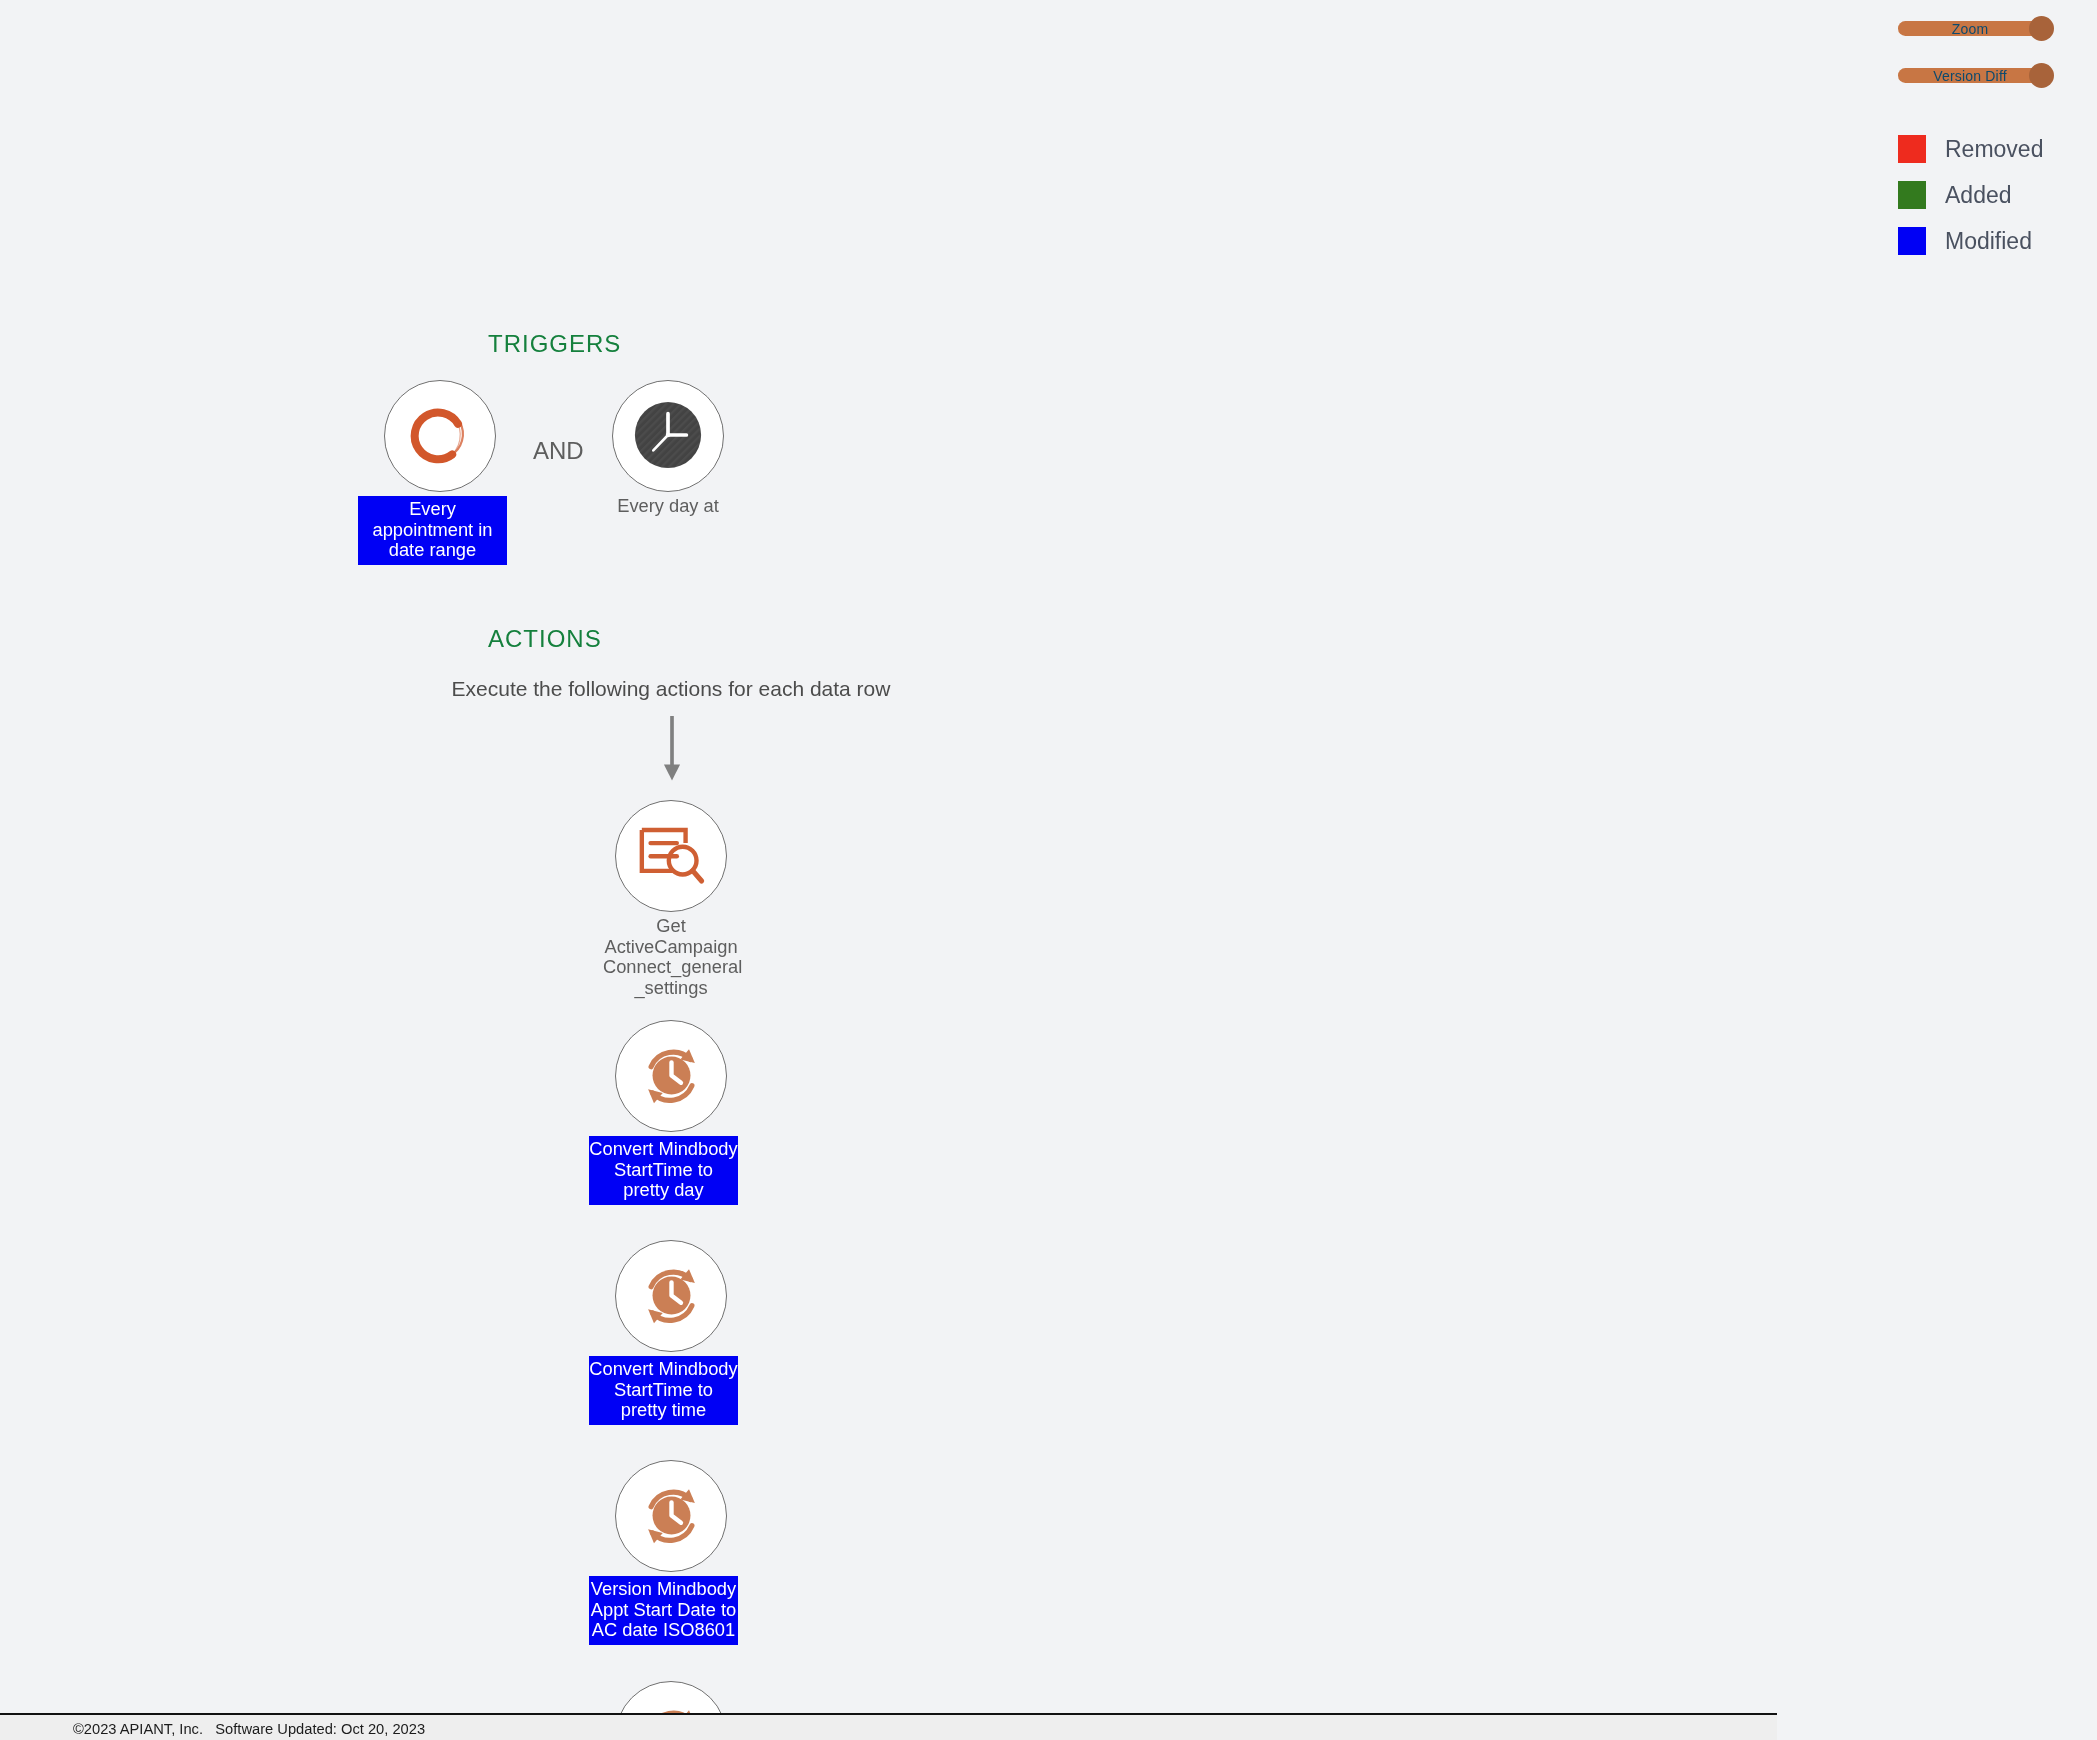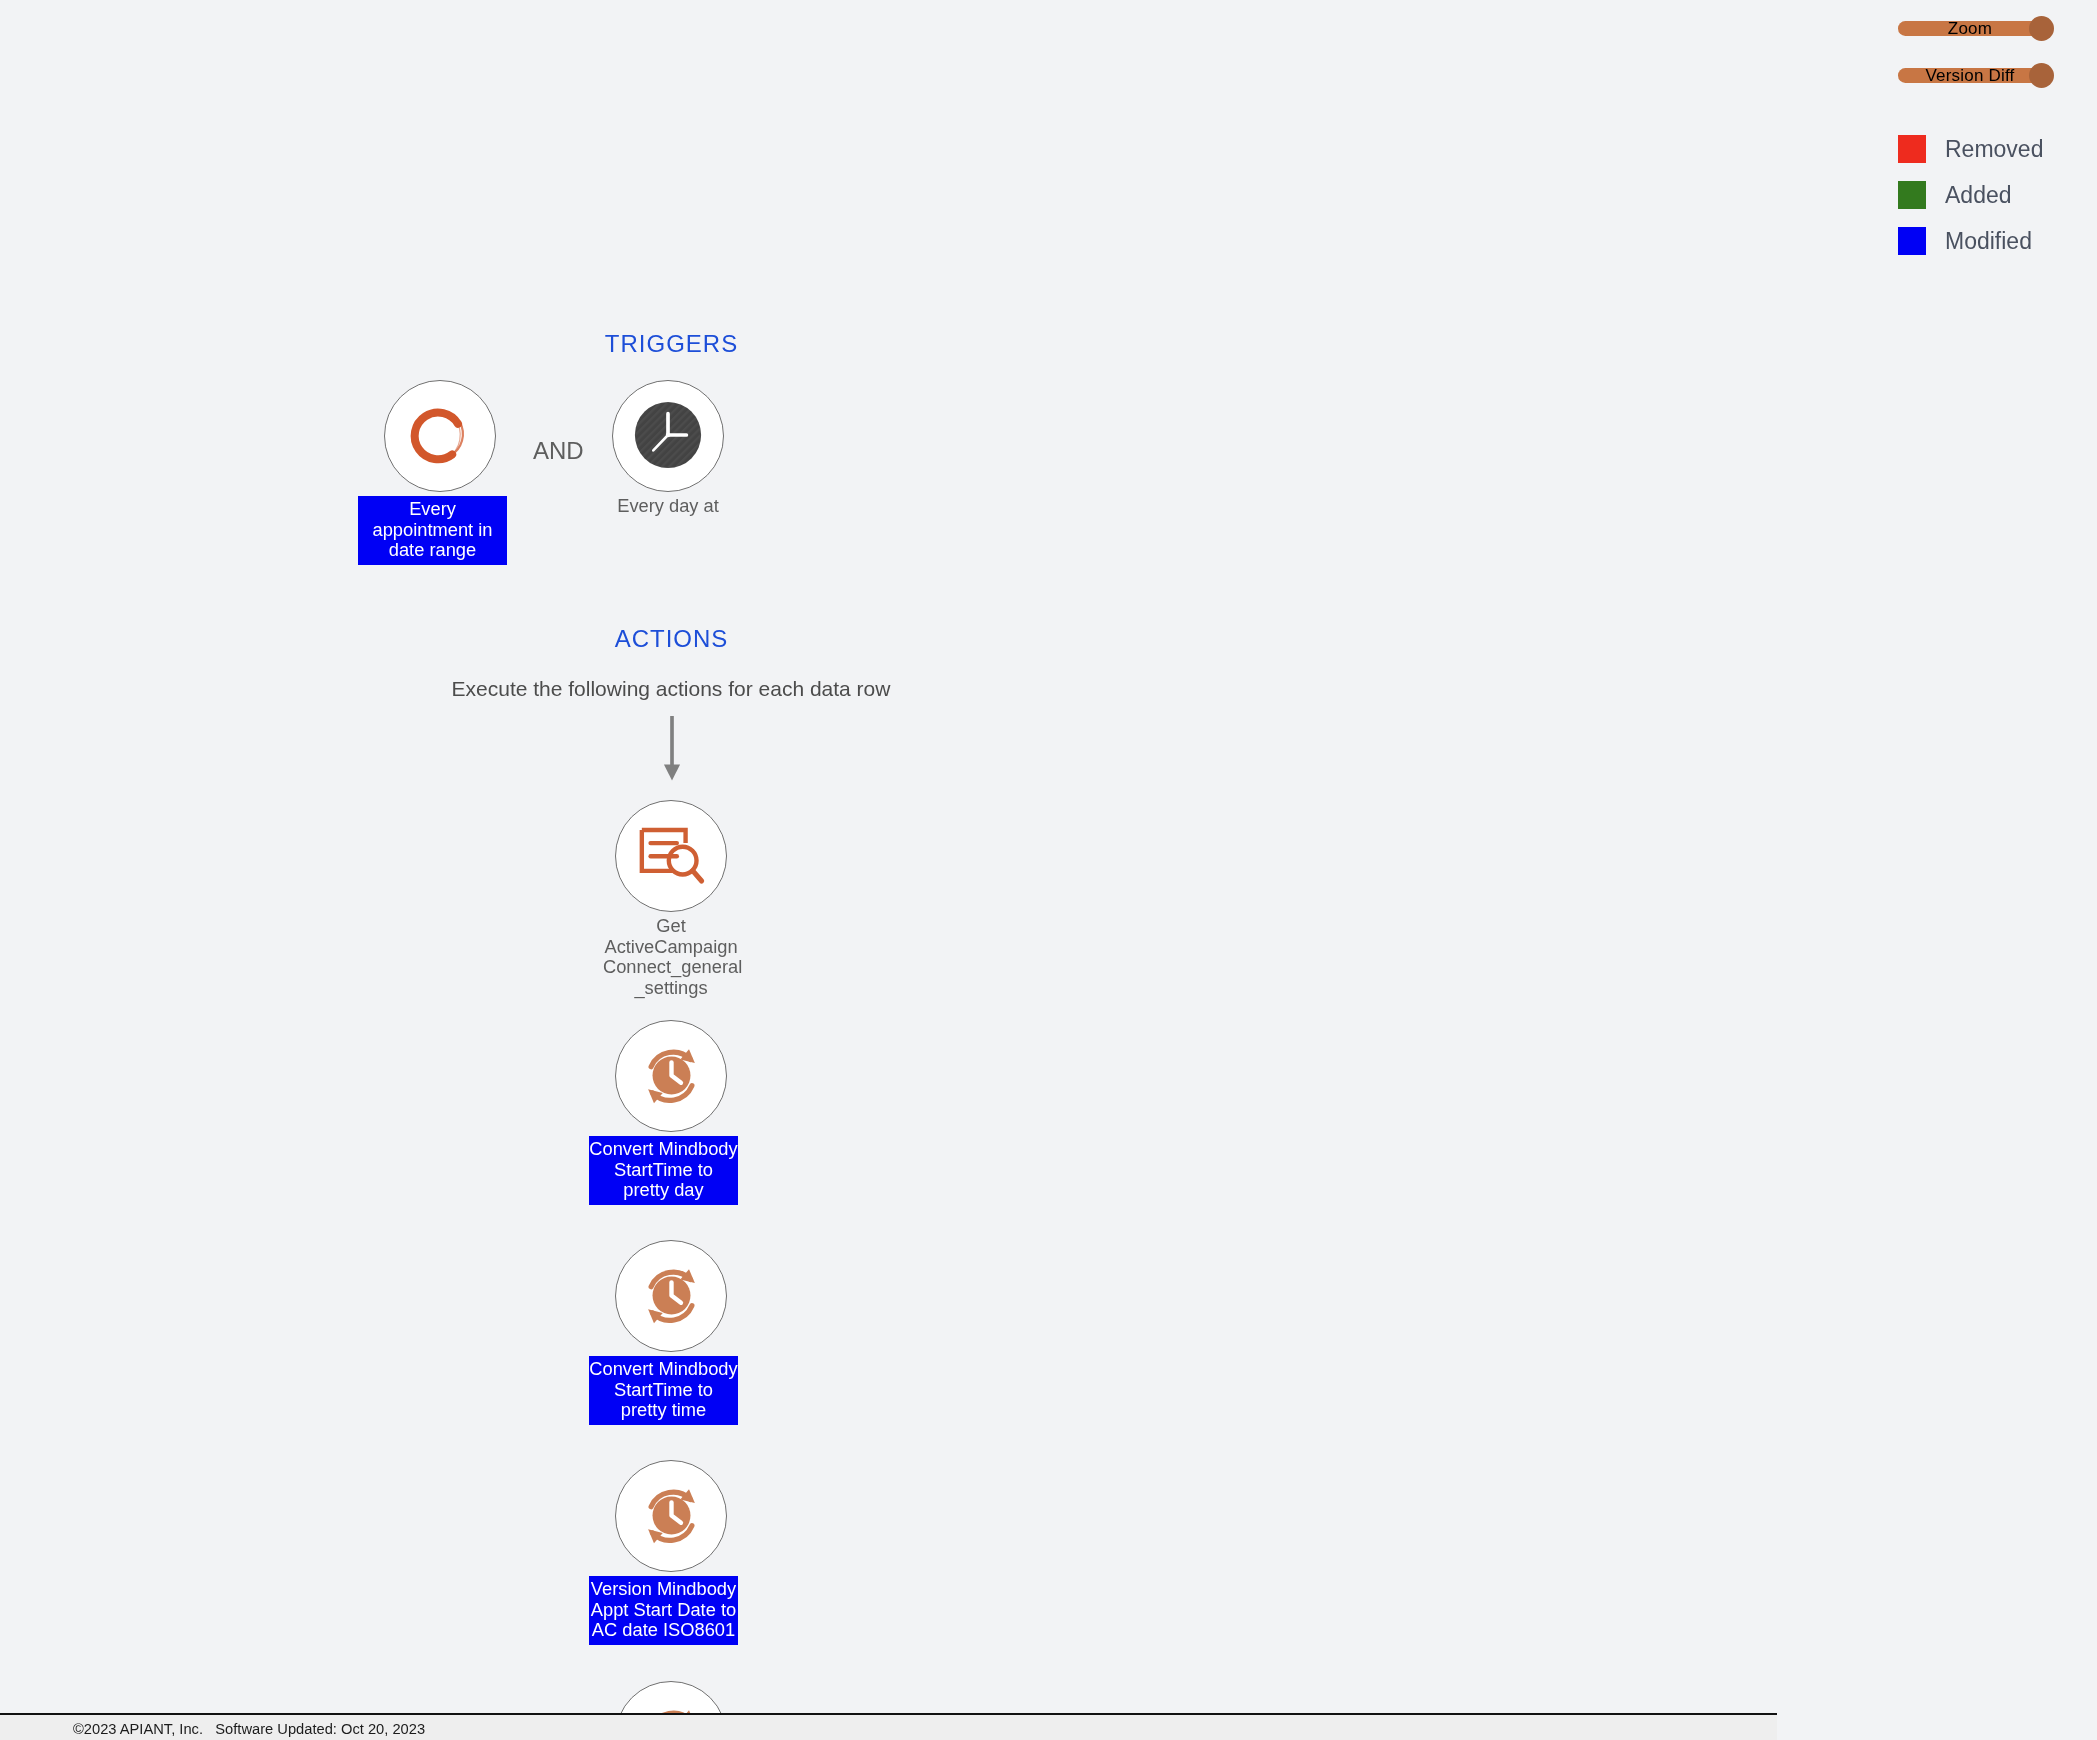--- a/index.html
+++ b/index.html
@@ -36,22 +36,22 @@
     height: 14.7px;
     border-radius: 7.3px;
     background: #c87644;
   }
   .slider-label {
     position: absolute;
     left: 0;
     top: 5.9px;
     width: 144px;
     text-align: center;
-    color: #000000;
-    font-size: 17px;
+    color: #0c4a6e;
+    font-size: 14px;
     letter-spacing: 0.2px;
     line-height: 14px;
     pointer-events: none;
   }
   .slider-thumb {
     position: absolute;
     left: 131px;
     top: 0;
     width: 25px;
     height: 25px;
@@ -87,22 +87,21 @@
   
   #flow {
     position: absolute;
     left: 0;
     top: 0;
     width: 844px;
   }
   .section-title {
     position: absolute;
     width: 367px;
-    text-align: center;
-    color: #1d4ed8;
+    color: #15803d;
     font-size: 24px;
     letter-spacing: 1px;
   }
 
   .node {
     position: absolute;
     width: 220px;
     text-align: center;
   }
   .node-circle {

